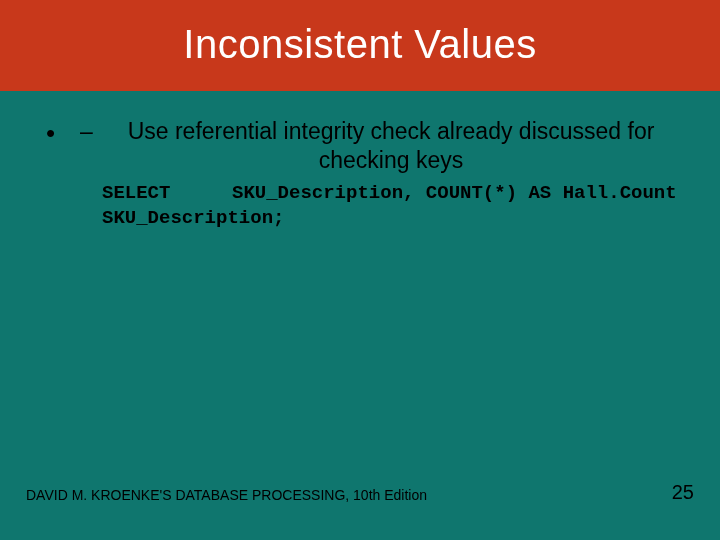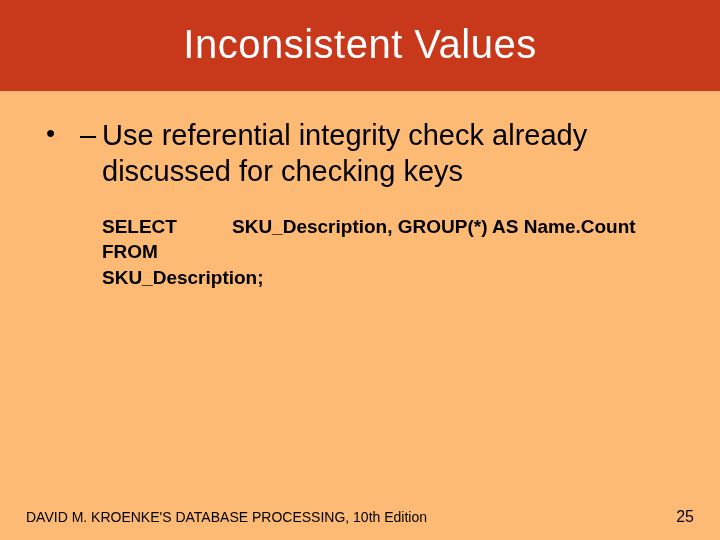--- a/index.html
+++ b/index.html
@@ -1,55 +1,54 @@
 <!DOCTYPE html>
 <html><head>
 <meta charset="utf-8">
 <style>
   * { margin: 0; padding: 0; box-sizing: border-box; }
   html, body { width: 720px; height: 540px; font-family: Arial, Helvetica, sans-serif; background: #fff; }
-  .slide { width: 720px; height: 540px; position: relative; background: #fdba74; }
+  .slide { width: 720px; height: 540px; position: relative; background: #0f766e; }
   .title-bar { background: #c8381b; color: #fff; text-align: center; padding: 22px 10px 24px; }
   .title-bar h1 { font-size: 40px; font-weight: 400; letter-spacing: 0.5px; }
   .content { padding: 20px 40px 0 40px; color: #000; }
   ul.bullets { list-style: none; }
   ul.bullets > li { font-size: 26px; line-height: 1.25; margin-bottom: 6px; padding-left: 28px; position: relative; }
   ul.bullets > li::before { content: "•"; position: absolute; left: 6px; top: 0; }
   ul.sub { list-style: none; margin-top: 6px; margin-left: 4px; }
-  ul.sub > li { font-size: 29px; line-height: 1.25; margin-bottom: 6px; padding-left: 30px; position: relative; }
+  ul.sub > li { font-size: 23px; line-height: 1.25; margin-bottom: 6px; padding-left: 30px; position: relative; text-align: center; }
   ul.sub > li::before { content: "–"; position: absolute; left: 8px; top: 0; }
-  .code-block { margin-top: 24px; margin-left: 34px; font-family: Liberation Sans, sans-serif; font-weight: bold; font-size: 19px; line-height: 1.35; color: #000; }
+  .code-block { margin-top: 6px; margin-left: 34px; font-family: Liberation Mono, monospace; font-weight: bold; font-size: 19px; line-height: 1.35; color: #000; }
   .code-row { display: flex; }
   .kw { width: 130px; flex: 0 0 130px; }
-  .footer { position: absolute; bottom: 14px; left: 26px; right: 26px; display: flex; justify-content: space-between; align-items: flex-end; font-size: 14px; color: #000; }
+  .footer { position: absolute; bottom: 36px; left: 26px; right: 26px; display: flex; justify-content: space-between; align-items: flex-end; font-size: 14px; color: #000; }
   .footer .left { max-width: 560px; line-height: 1.25; }
-  .footer .pagenum { font-size: 16px; }
+  .footer .pagenum { font-size: 20px; }
 </style>
 </head>
 <body>
 
 <div class="slide">
 
   <div class="title-bar">
     <h1>Inconsistent Values</h1>
   </div>
 
   <div class="content">
     <ul class="bullets">
       <li>
         <ul class="sub">
           <li>Use referential integrity check already discussed for checking keys</li>
         </ul>
         <div class="code-block">
           <div class="code-row">
             <span class="kw">SELECT</span>
-            <span>SKU_Description, GROUP(*) AS Name.Count</span>
+            <span>SKU_Description, COUNT(*) AS Hall.Count</span>
           </div>
           <div class="code-row">
-            <span class="kw">FROM</span>
           </div>
           <div class="code-row">
             <span>SKU_Description;</span>
           </div>
         </div>
       </li>
     </ul>
   </div>
 
   <div class="footer">

